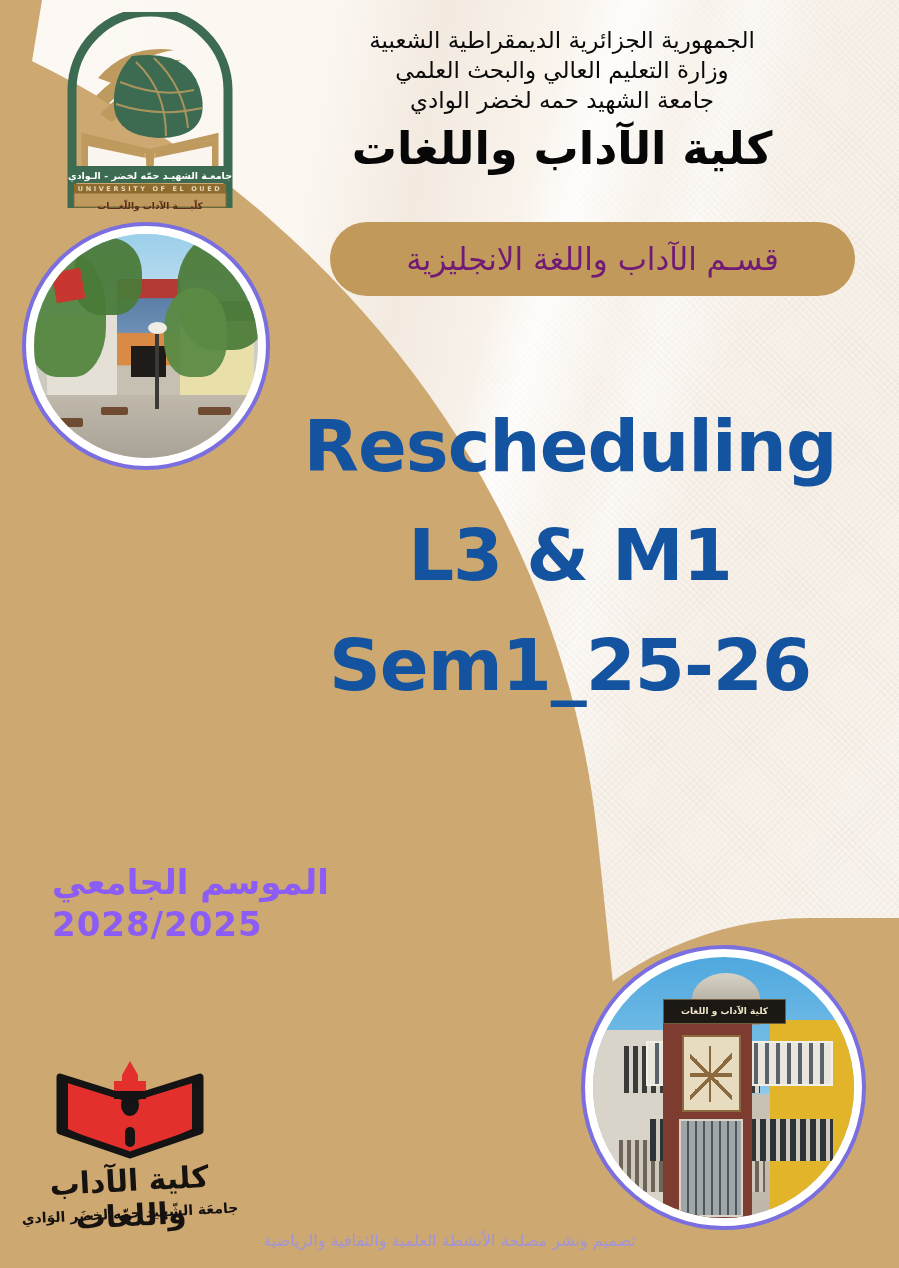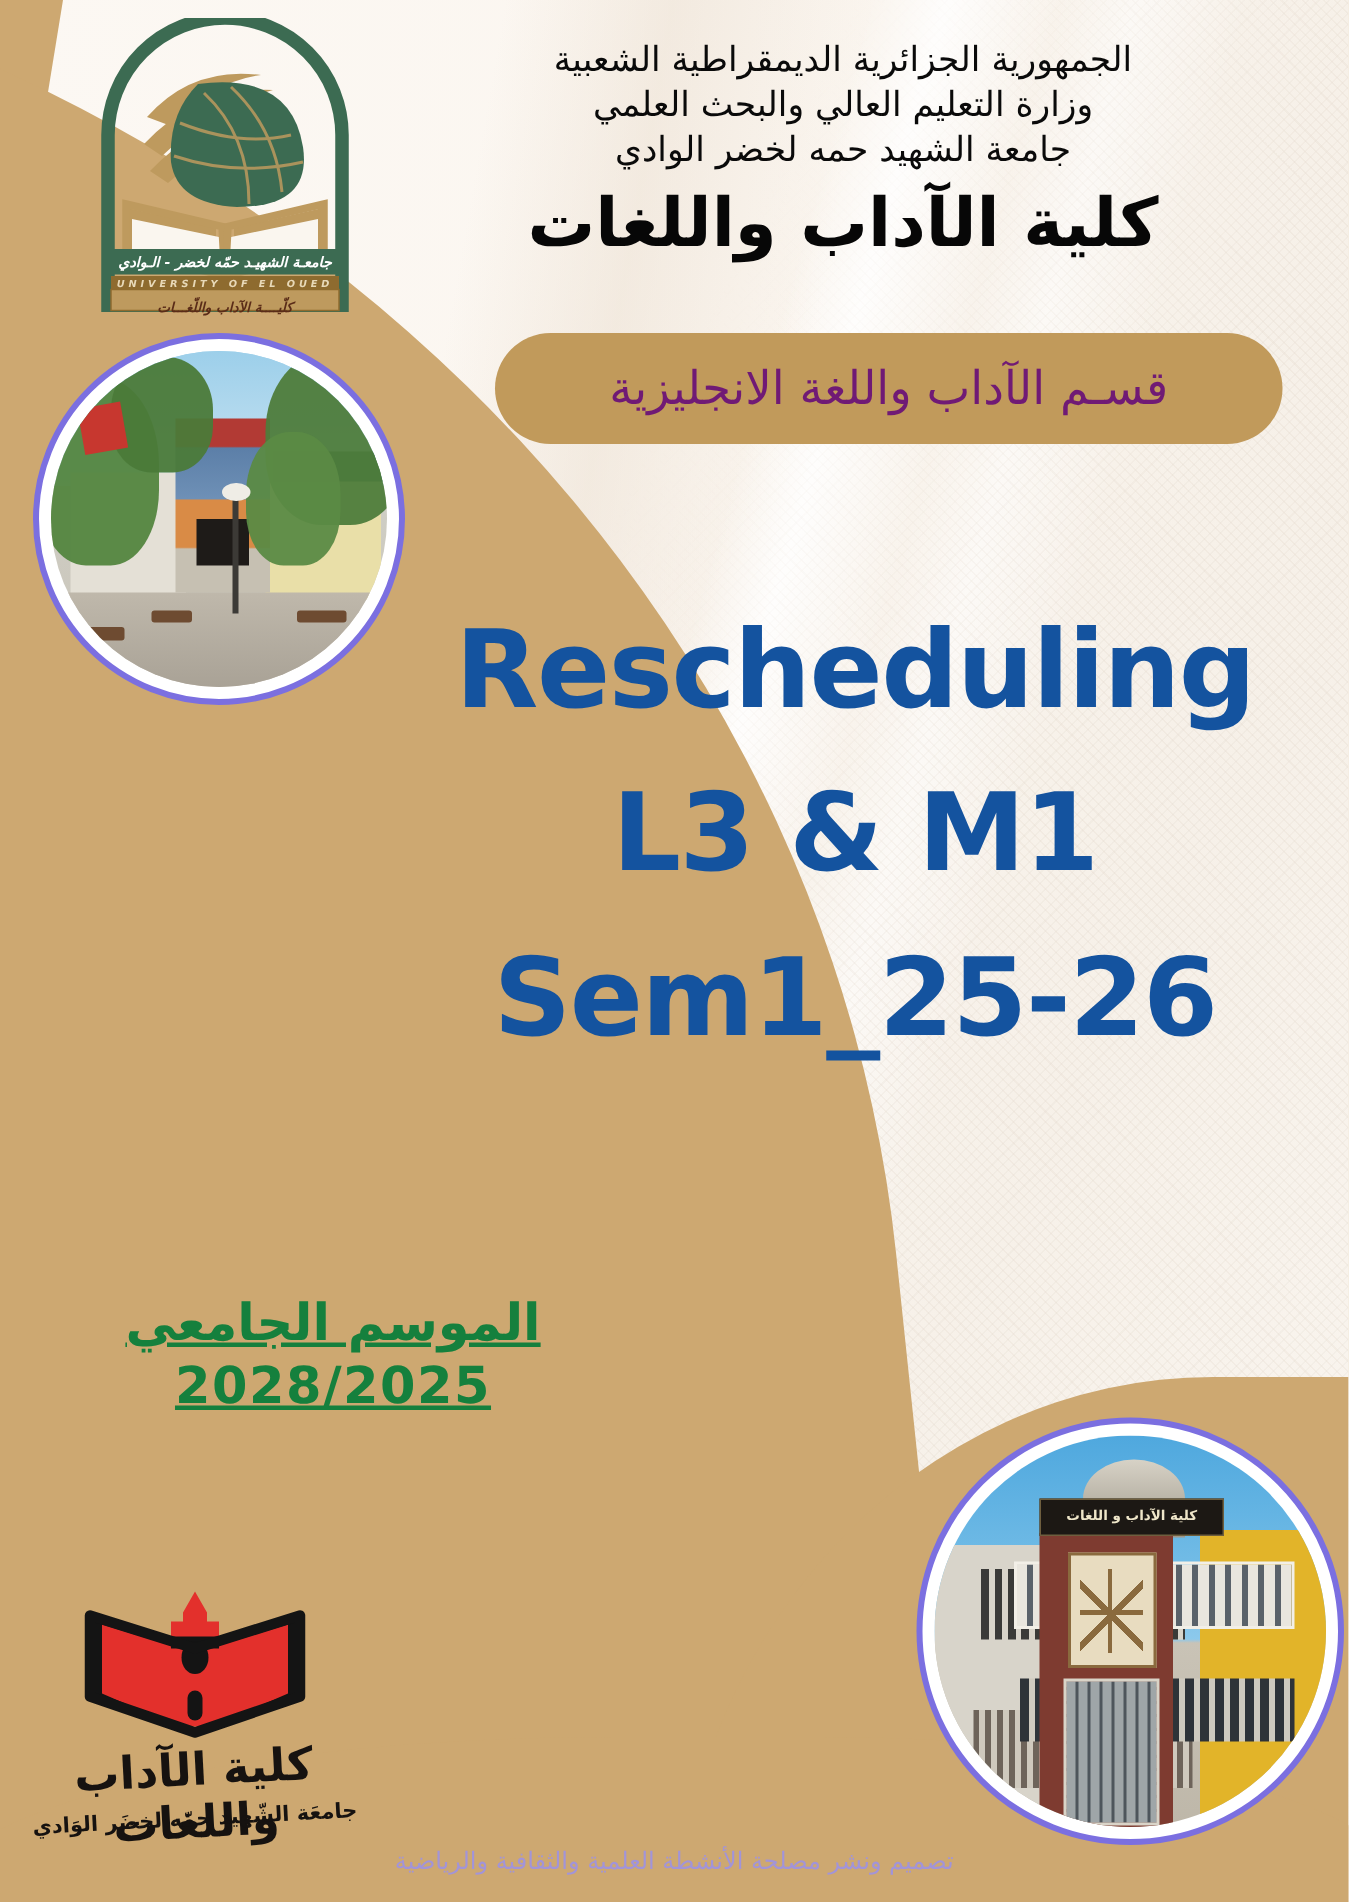--- a/index.html
+++ b/index.html
@@ -93,21 +93,20 @@
     border-radius: 46% 40% 0 0 / 70% 70% 0 0;
   }
 
   
   .uni-logo {
     position: absolute;
     left: 62px;
     top: 12px;
     width: 176px;
     height: 196px;
-    font-style: italic;
   }
 
   
   .header-block {
     position: absolute;
     left: 262px;
     top: 26px;
     width: 600px;
     text-align: center;
     direction: rtl;
@@ -166,21 +165,21 @@
     overflow: hidden;
     position: relative;
   }
   #photo-campus {
     left: 22px;
     top: 222px;
     width: 248px;
     height: 248px;
   }
   #photo-faculty {
-    left: 611px;
+    left: 581px;
     top: 945px;
     width: 285px;
     height: 285px;
   }
 
   
   .campus-art {
     position: absolute;
     inset: 0;
     background: linear-gradient(to bottom, #9FD0EA 0%, #B9DCEE 26%, #CFCFC6 40%, #C9C2B6 100%);
@@ -274,25 +273,24 @@
     letter-spacing: -1px;
   }
   .main-title .tline { display: block; white-space: nowrap; }
 
   
   .academic-year {
     position: absolute;
     left: 52px;
     top: 862px;
     width: 340px;
-    text-align: center;
-    direction: rtl;
-    color: #15803d;
+    text-align: left;
+    direction: rtl;
+    color: #8b5cf6;
     font-weight: 700;
-    text-decoration: underline;
   }
   .academic-year .ay-label { font-size: 34px; line-height: 1.18; display:block; }
   .academic-year .ay-value { font-size: 34px; line-height: 1.30; display:block; letter-spacing: 1px; }
 
   
   .faculty-logo {
     position: absolute;
     left: 10px;
     top: 1055px;
     width: 240px;

